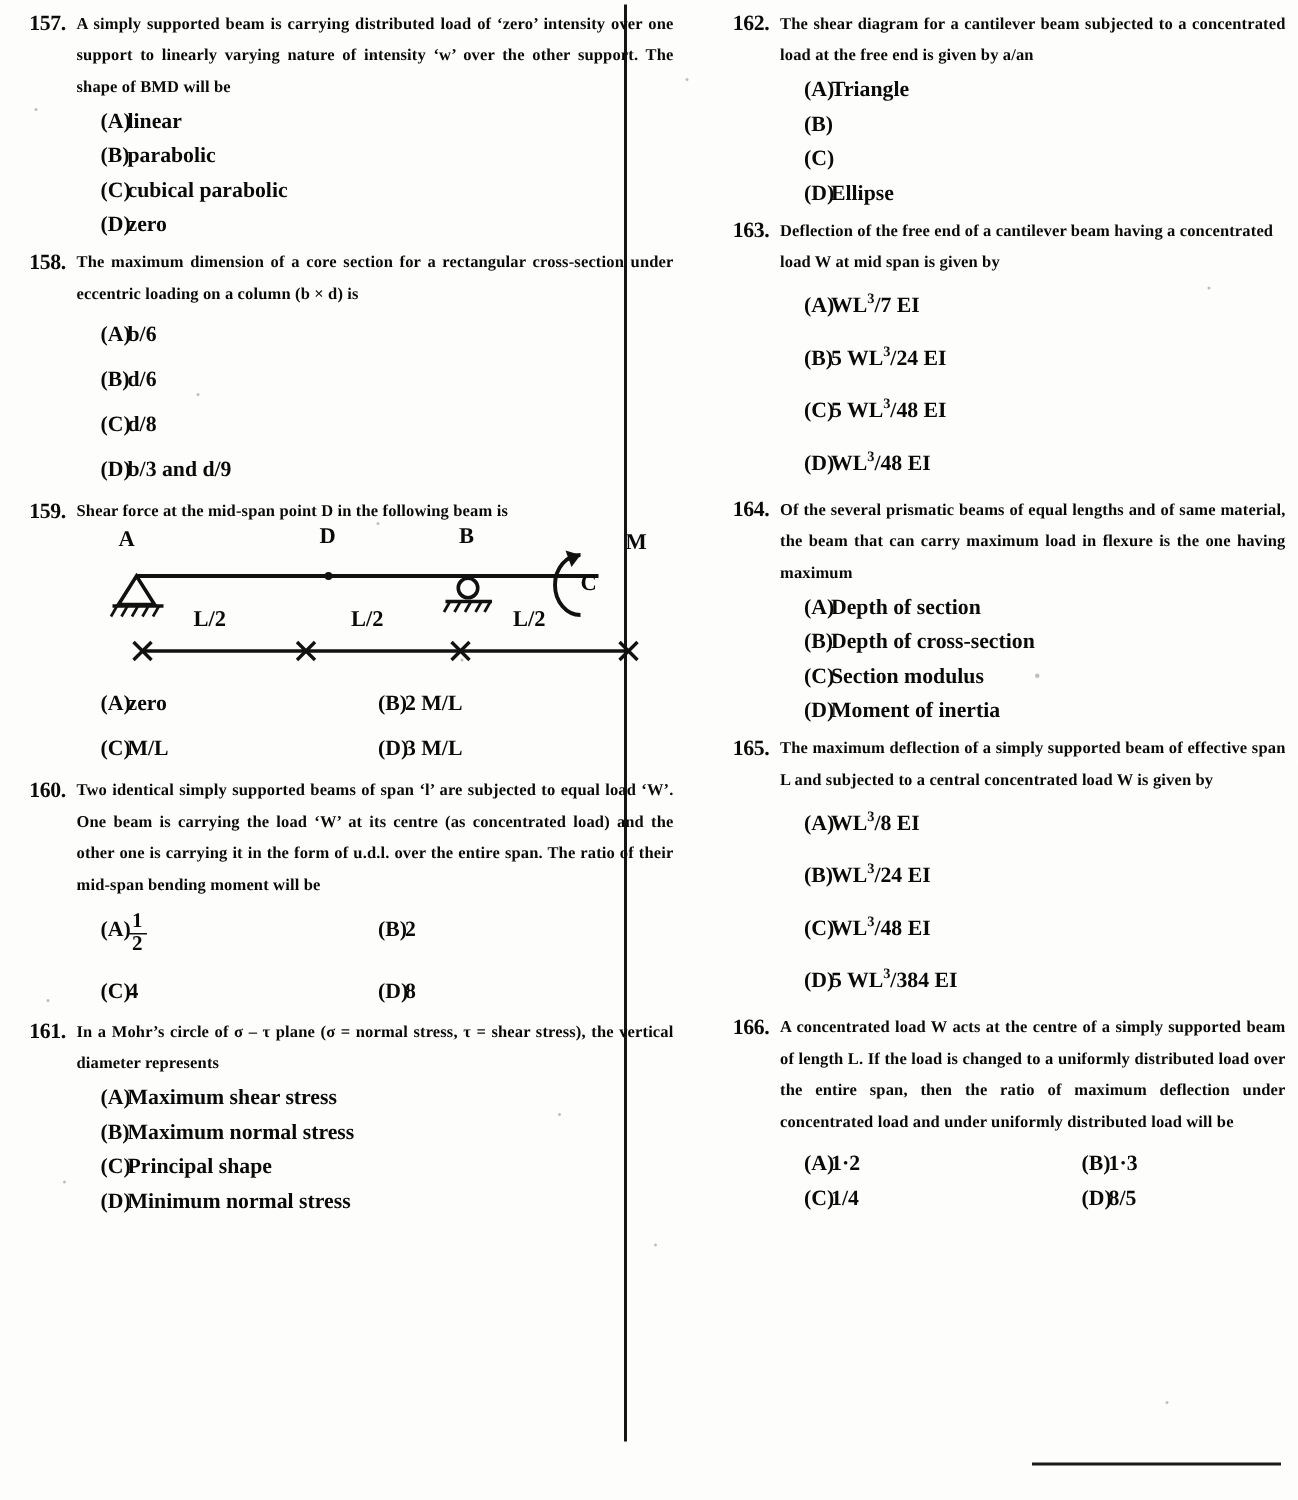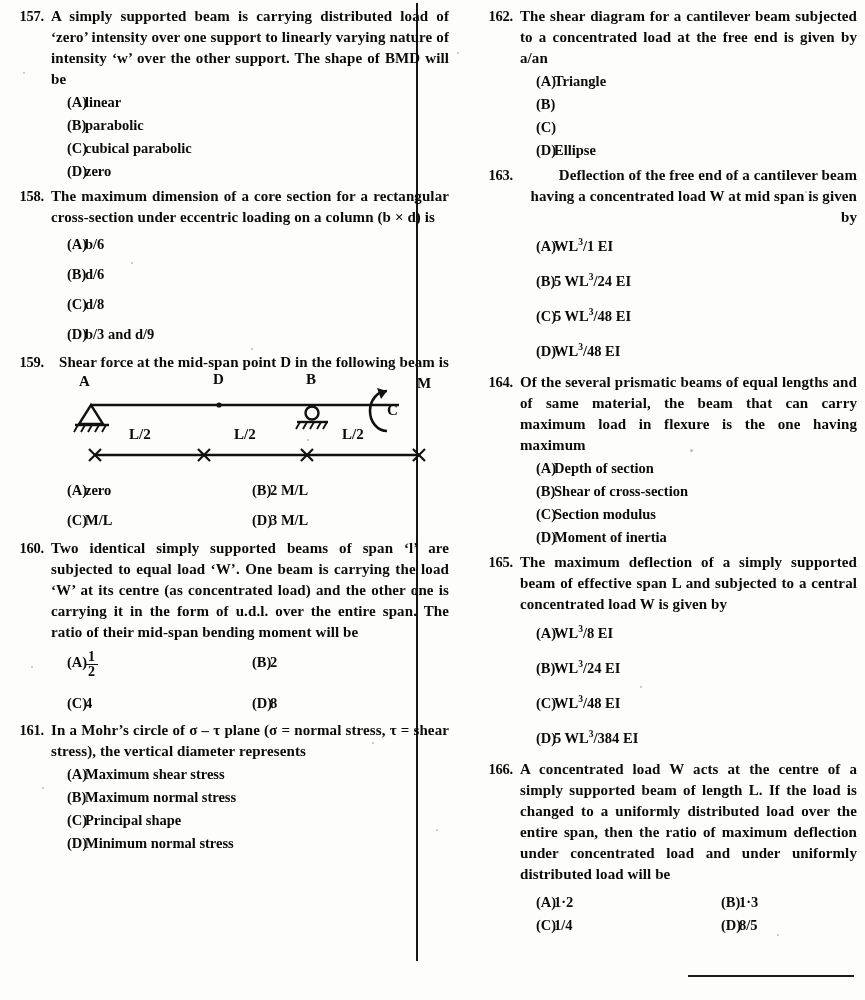--- a/index.html
+++ b/index.html
@@ -73,27 +73,27 @@
     width: 38px;
     text-align: right;
     padding-right: 7px;
     letter-spacing: -0.2px;
   }
   .qbody {
     flex: 1 1 auto;
   }
   .stem {
     font-weight: bold;
-    font-size: 15px;
+    font-size: 11px;
     line-height: 21px;
     text-align: justify;
     text-justify: inter-word;
     letter-spacing: .1px;
   }
-  .stem.nojust { text-align: right; }
+  .stem.nojust { text-align: left; }
 
   .opts {
     margin-top: 1px;
   }
   .opt-row {
     display: flex;
   }
   .opt {
     display: flex;
     align-items: flex-start;
@@ -375,21 +375,21 @@
         </div>
       </div>
 
       <div class="q">
         <div class="qnum">163.</div>
         <div class="qbody">
           <div class="stem nojust">Deflection of the free end of a cantilever beam having a concentrated load W at mid span is given by</div>
           <div class="opts single spaced">
             <div class="opt">
               <span class="lab">(A)</span>
-              <span class="txt"><span>WL</span><sup>3</sup><span>/1 EI</span></span>
+              <span class="txt"><span>WL</span><sup>3</sup><span>/7 EI</span></span>
             </div>
             <div class="opt">
               <span class="lab">(B)</span>
               <span class="txt"><span>5 WL</span><sup>3</sup><span>/24 EI</span></span>
             </div>
             <div class="opt">
               <span class="lab">(C)</span>
               <span class="txt"><span>5 WL</span><sup>3</sup><span>/48 EI</span></span>
             </div>
             <div class="opt">
@@ -404,21 +404,21 @@
         <div class="qnum">164.</div>
         <div class="qbody">
           <div class="stem">Of the several prismatic beams of equal lengths and of same material, the beam that can carry maximum load in flexure is the one having maximum</div>
           <div class="opts single">
             <div class="opt">
               <span class="lab">(A)</span>
               <span class="txt">Depth of section</span>
             </div>
             <div class="opt">
               <span class="lab">(B)</span>
-              <span class="txt">Shear of cross-section</span>
+              <span class="txt">Depth of cross-section</span>
             </div>
             <div class="opt">
               <span class="lab">(C)</span>
               <span class="txt">Section modulus</span>
             </div>
             <div class="opt">
               <span class="lab">(D)</span>
               <span class="txt">Moment of inertia</span>
             </div>
           </div>

